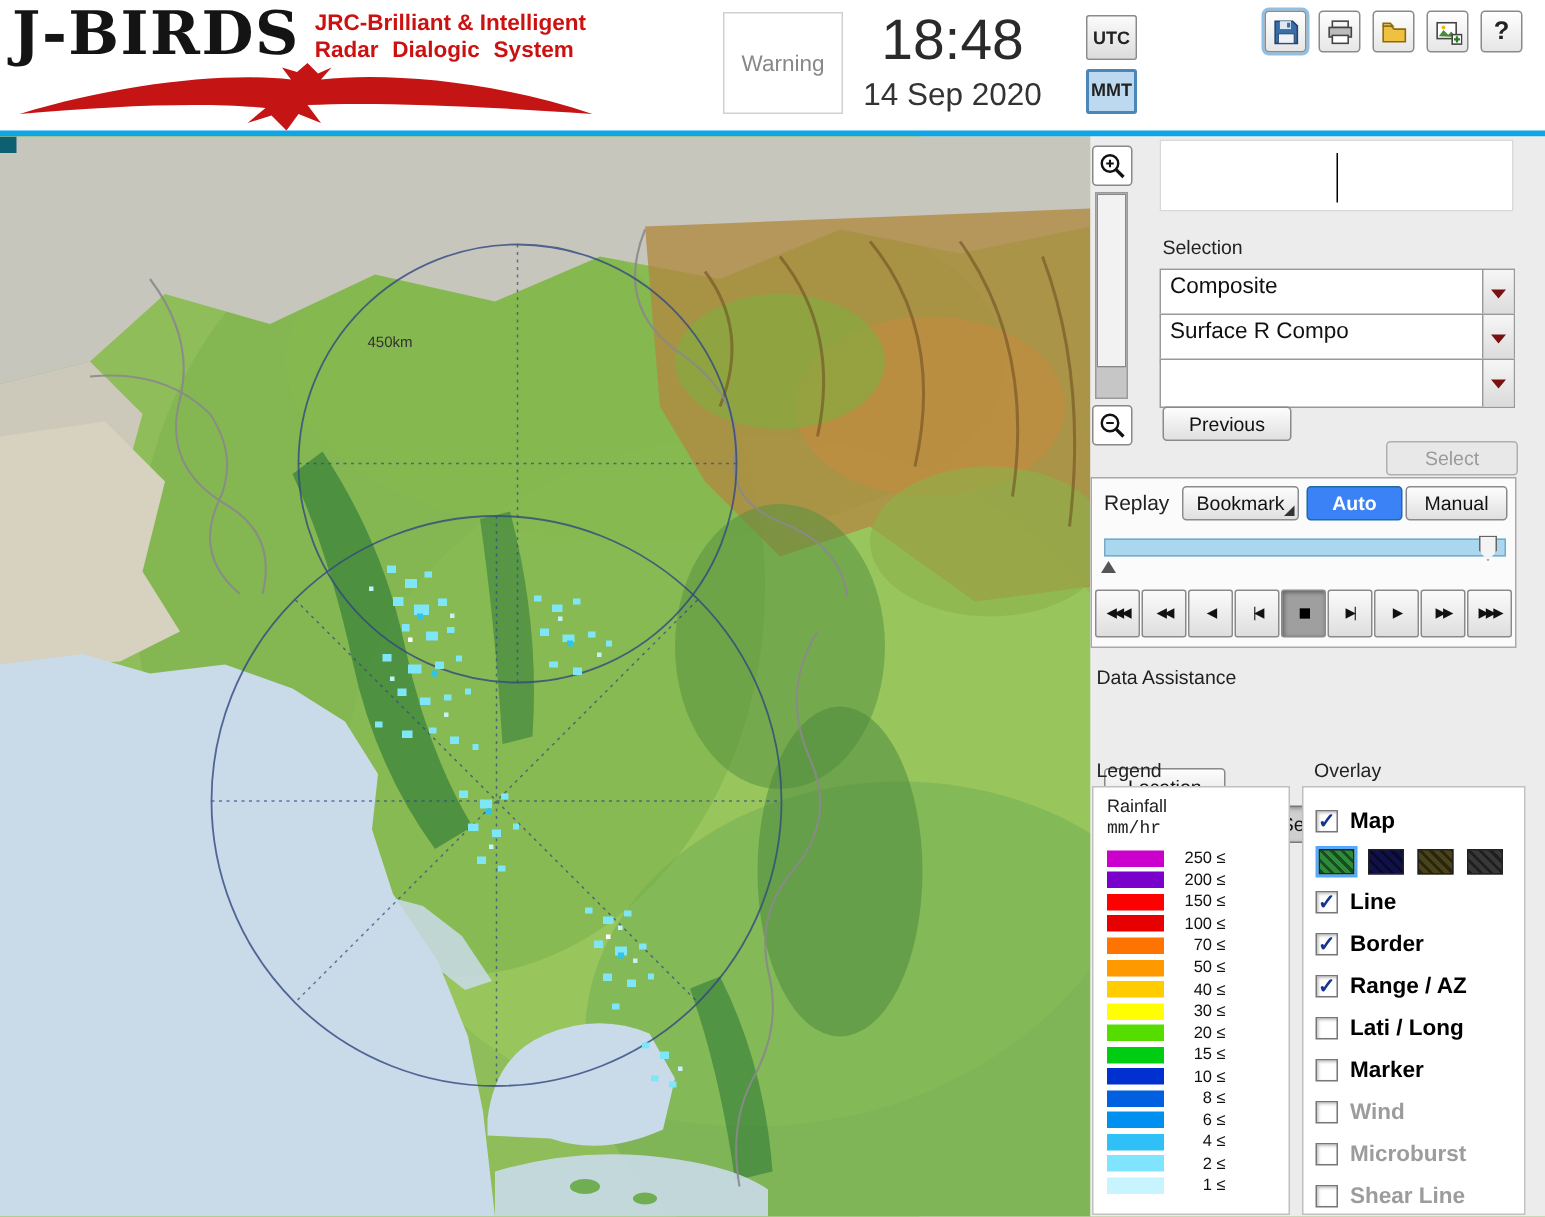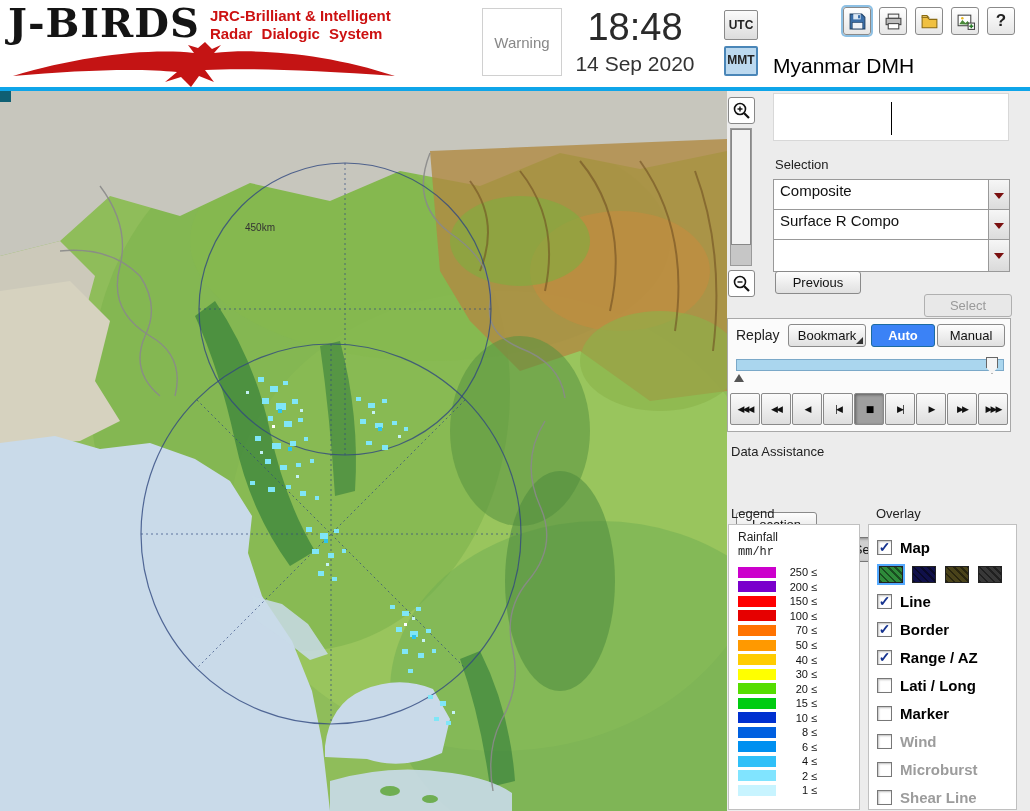--- a/index.html
+++ b/index.html
@@ -184,21 +184,20 @@
           <rect x="11.5" y="10.5" width="6" height="6" fill="#fff" stroke="#444"></rect>
           <line x1="14.5" y1="11.6" x2="14.5" y2="15.4" stroke="#2a7a2a" stroke-width="1.5"></line>
           <line x1="12.6" y1="13.5" x2="16.4" y2="13.5" stroke="#2a7a2a" stroke-width="1.5"></line>
         </svg>
       </div>
       <div class="icon-btn">
         <span class="help-glyph">?</span>
       </div>
     </div>
 
-    <div class="station-title">Myanmar DMH</div>
   </header>
 
   <div class="map-area">
     <svg width="727" height="720" viewBox="0 0 727 720">
 
       <rect width="727" height="720" fill="#8fbd5a"></rect>
       <ellipse cx="500" cy="430" rx="270" ry="230" fill="#9dc95e" opacity="0.7"></ellipse>
       <ellipse cx="300" cy="300" rx="210" ry="260" fill="#7db24d" opacity="0.6"></ellipse>
       <ellipse cx="600" cy="600" rx="210" ry="170" fill="#6fae52" opacity="0.5"></ellipse>
       <ellipse cx="430" cy="150" rx="240" ry="120" fill="#86b94f" opacity="0.6"></ellipse>

